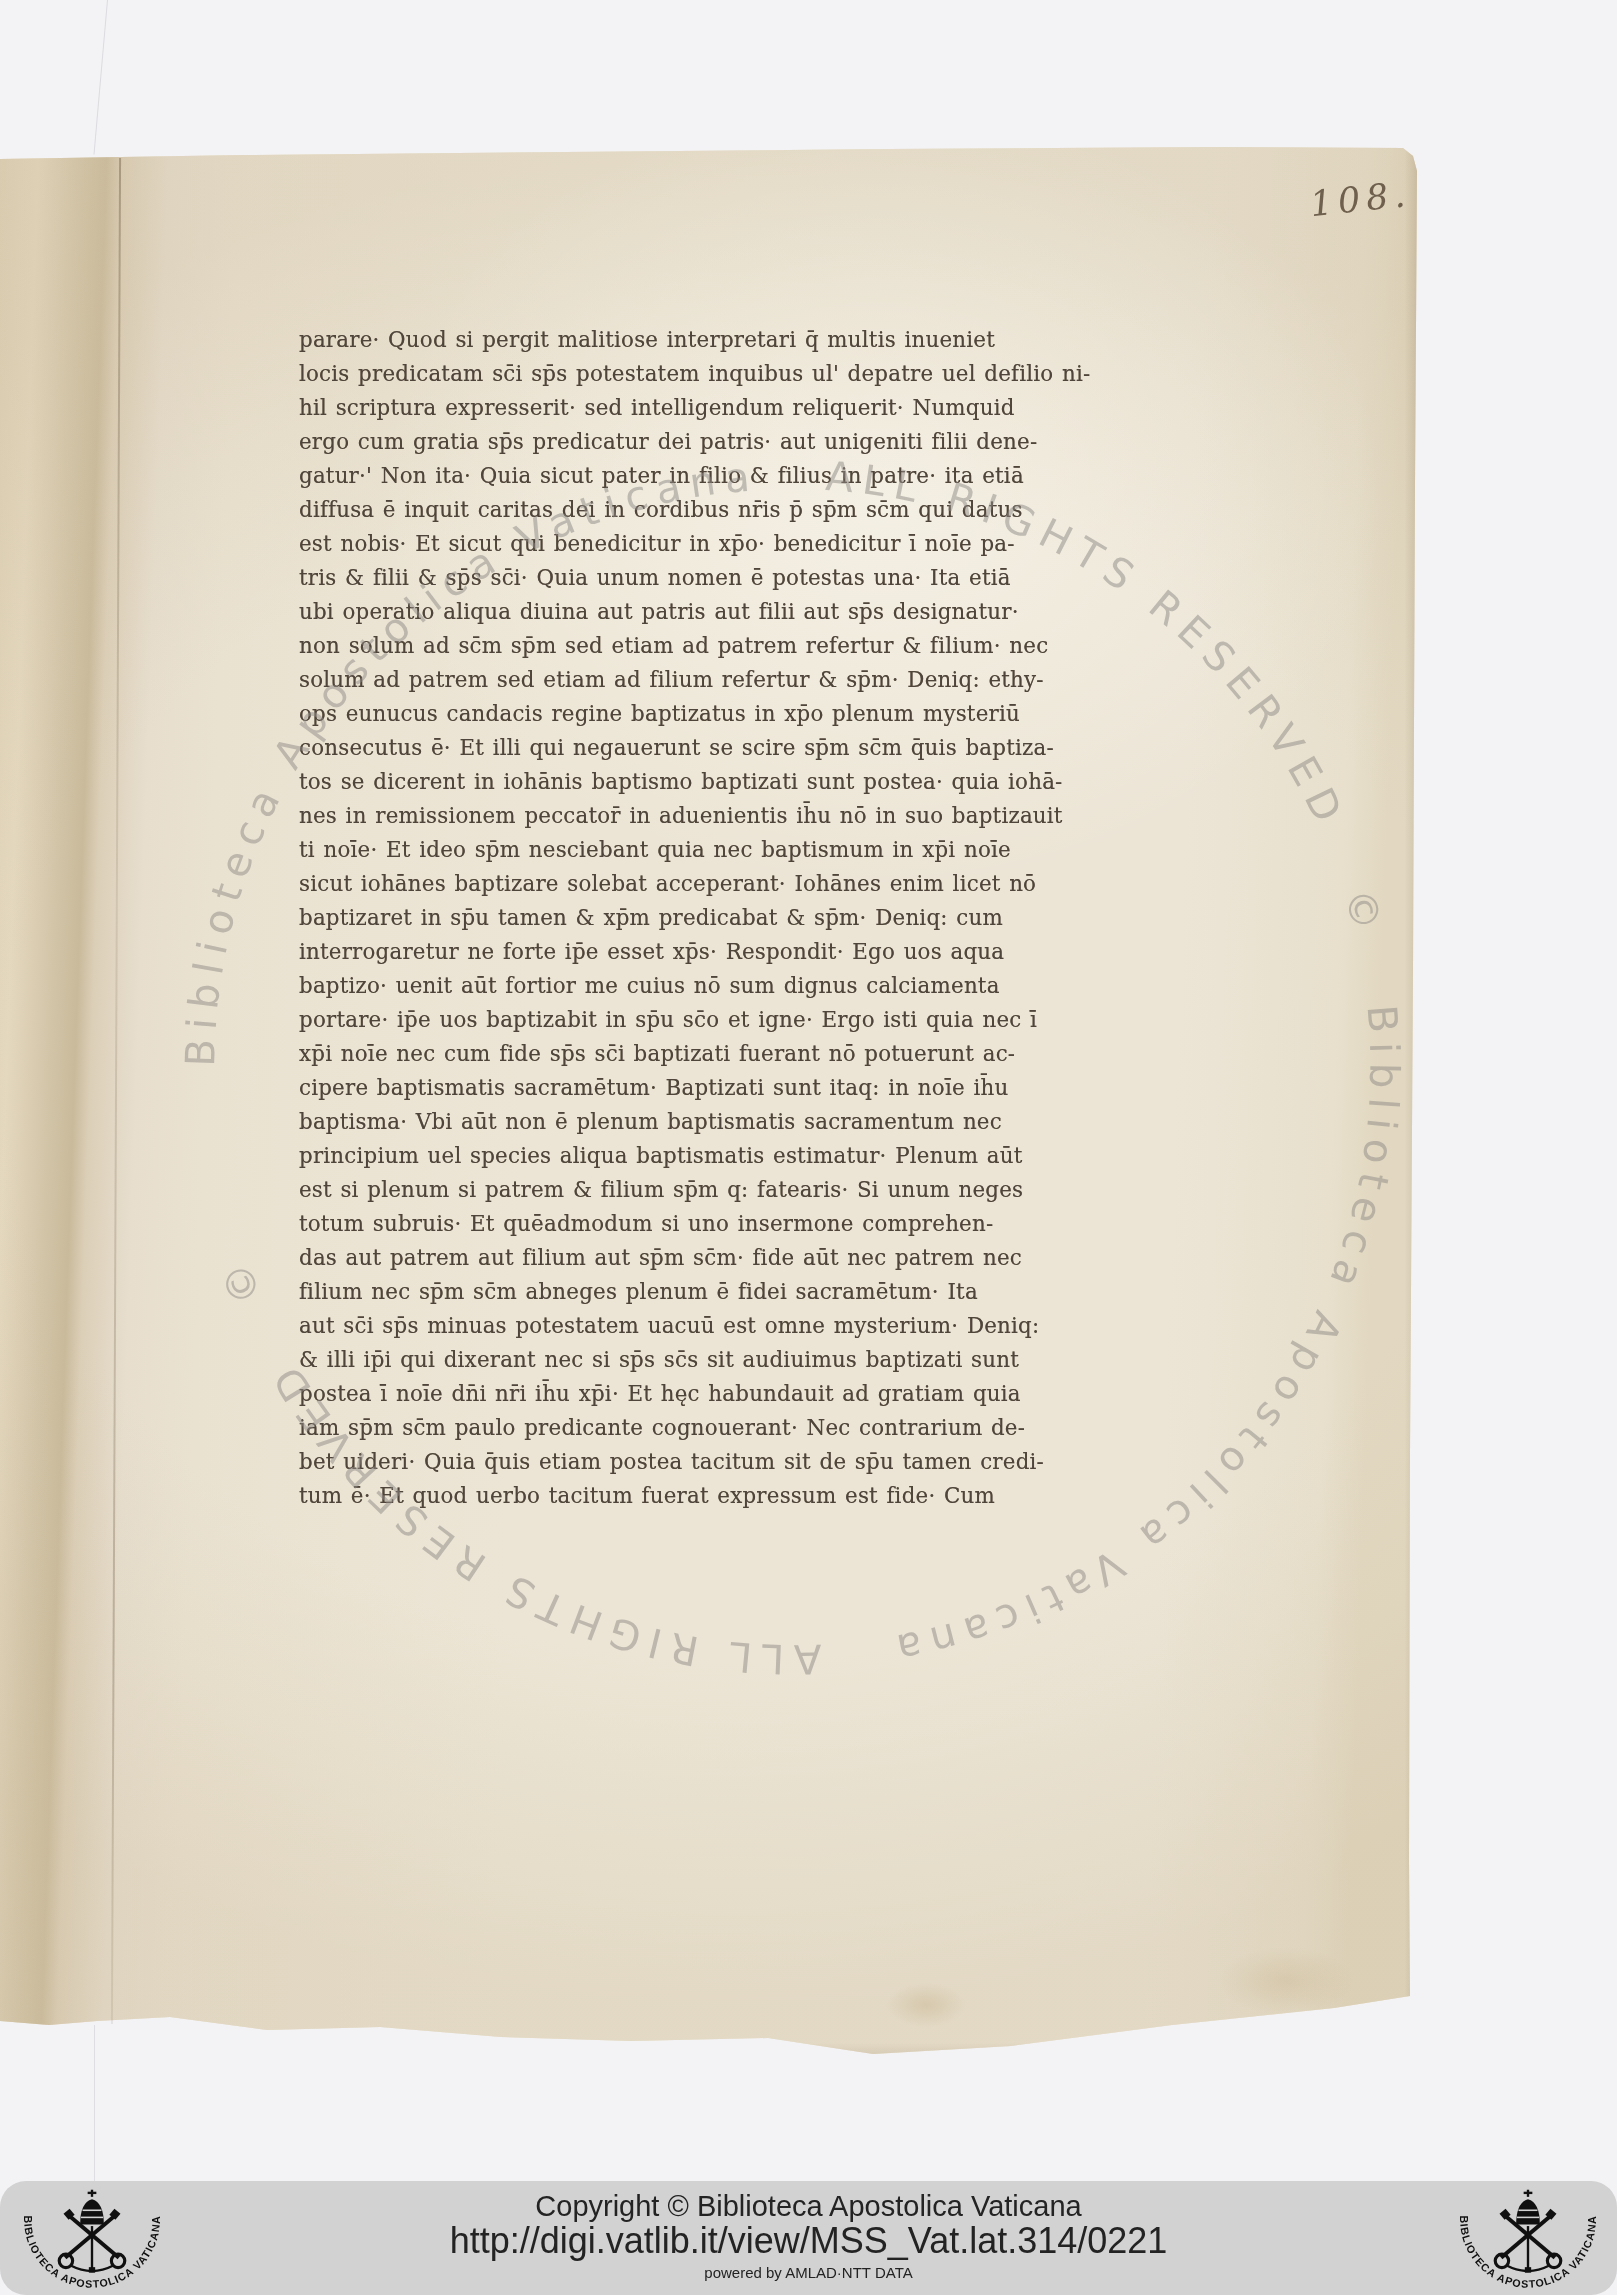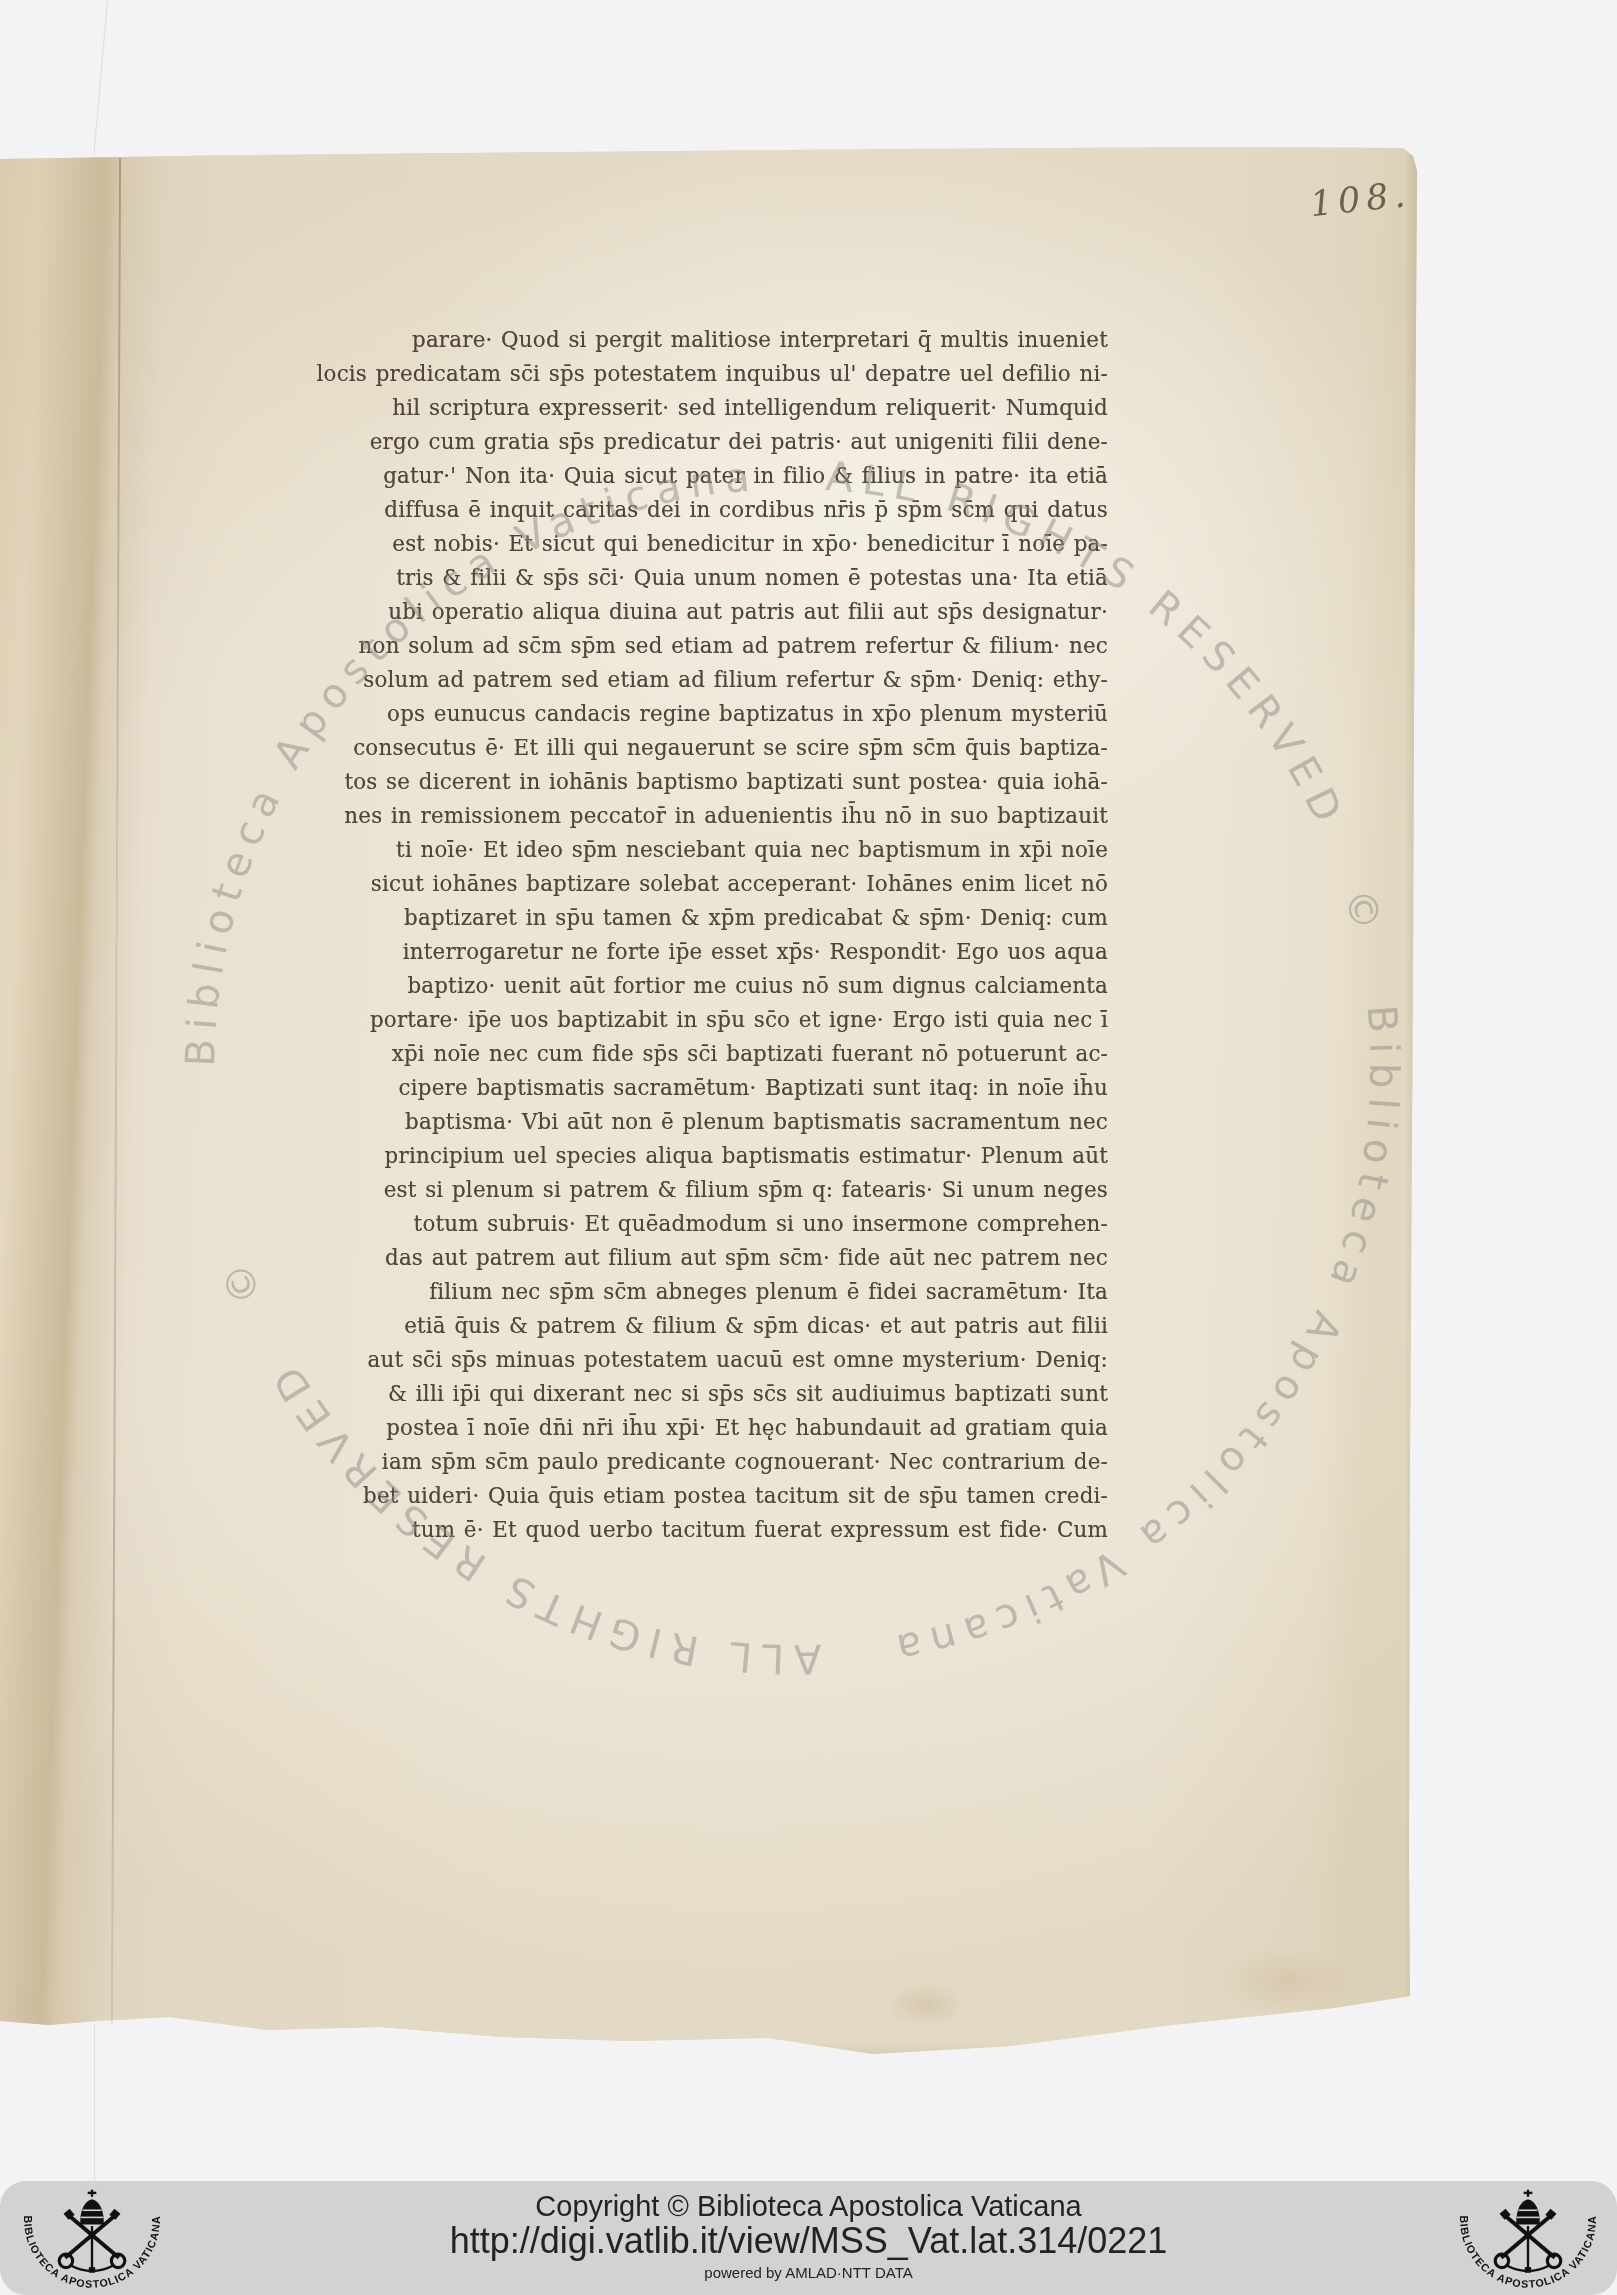--- a/index.html
+++ b/index.html
@@ -36,21 +36,21 @@
 
   
   .folio{position:absolute;left:1310px;top:179px;font-family:"DejaVu Serif",serif;
     font-style:italic;font-size:35px;letter-spacing:5.7px;color:#5b4c3a;
     transform:rotate(-6deg);opacity:.85;}
 
   
   .ms-text{position:absolute;left:299px;top:323px;width:809px;color:#50453a;
     font-family:"DejaVu Serif",serif;font-size:21.4px;line-height:34px;
     white-space:nowrap;letter-spacing:0.2px;word-spacing:1.6px;
-    text-shadow:0 0 0.4px rgba(78,66,50,.55);text-align:right;}
+    text-shadow:0 0 0.4px rgba(78,66,50,.55);}
   .ms-line{height:34px;}
 
   
   .wm{position:absolute;left:0;top:0;pointer-events:none;}
   .wm text{font-family:"DejaVu Sans",sans-serif;font-size:50px;letter-spacing:11px;
     fill:#8d8a85;fill-opacity:.5;}
 
   
   .footer{position:absolute;left:0;top:2181px;width:1617px;height:114px;
     background:#d2d2d2;border-radius:26px;}
@@ -103,21 +103,20 @@
       <div class="ms-line">baptizo· uenit aūt fortior me cuius nō sum  dignus calciamenta</div>
       <div class="ms-line">portare· ip̄e uos baptizabit in sp̄u sc̄o et igne·  Ergo isti quia nec ī</div>
       <div class="ms-line">xp̄i noīe  nec cum fide sp̄s sc̄i baptizati fuerant nō potuerunt ac-</div>
       <div class="ms-line">cipere baptismatis sacramētum·  Baptizati sunt itaq: in noīe ih̄u</div>
       <div class="ms-line">baptisma·  Vbi aūt non ē plenum baptismatis sacramentum nec</div>
       <div class="ms-line">principium uel species aliqua baptismatis estimatur·  Plenum aūt</div>
       <div class="ms-line">est si plenum si patrem &amp; filium sp̄m q: fatearis·  Si unum neges</div>
       <div class="ms-line">totum subruis·  Et quēadmodum si uno insermone comprehen-</div>
       <div class="ms-line">das aut patrem aut filium aut sp̄m sc̄m·  fide aūt nec patrem nec</div>
       <div class="ms-line">filium nec sp̄m sc̄m abneges plenum ē fidei sacramētum·  Ita</div>
-      <div class="ms-line">etiā q̄uis &amp; patrem &amp; filium &amp; sp̄m dicas· et aut patris aut filii</div>
       <div class="ms-line">aut sc̄i sp̄s minuas potestatem uacuū est omne mysterium·  Deniq:</div>
       <div class="ms-line">&amp; illi ip̄i qui dixerant nec si sp̄s sc̄s sit audiuimus  baptizati sunt</div>
       <div class="ms-line">postea ī noīe dn̄i nr̄i ih̄u xp̄i·  Et hęc habundauit ad gratiam  quia</div>
       <div class="ms-line">iam sp̄m sc̄m paulo predicante cognouerant·  Nec contrarium de-</div>
       <div class="ms-line">bet uideri·  Quia q̄uis etiam postea tacitum sit de sp̄u tamen credi-</div>
       <div class="ms-line">tum ē·  Et quod uerbo tacitum fuerat expressum est fide·  Cum</div>
     </div>
 
   <svg class="wm" width="1617" height="2295" viewBox="0 0 2000 2839">
     <defs>

